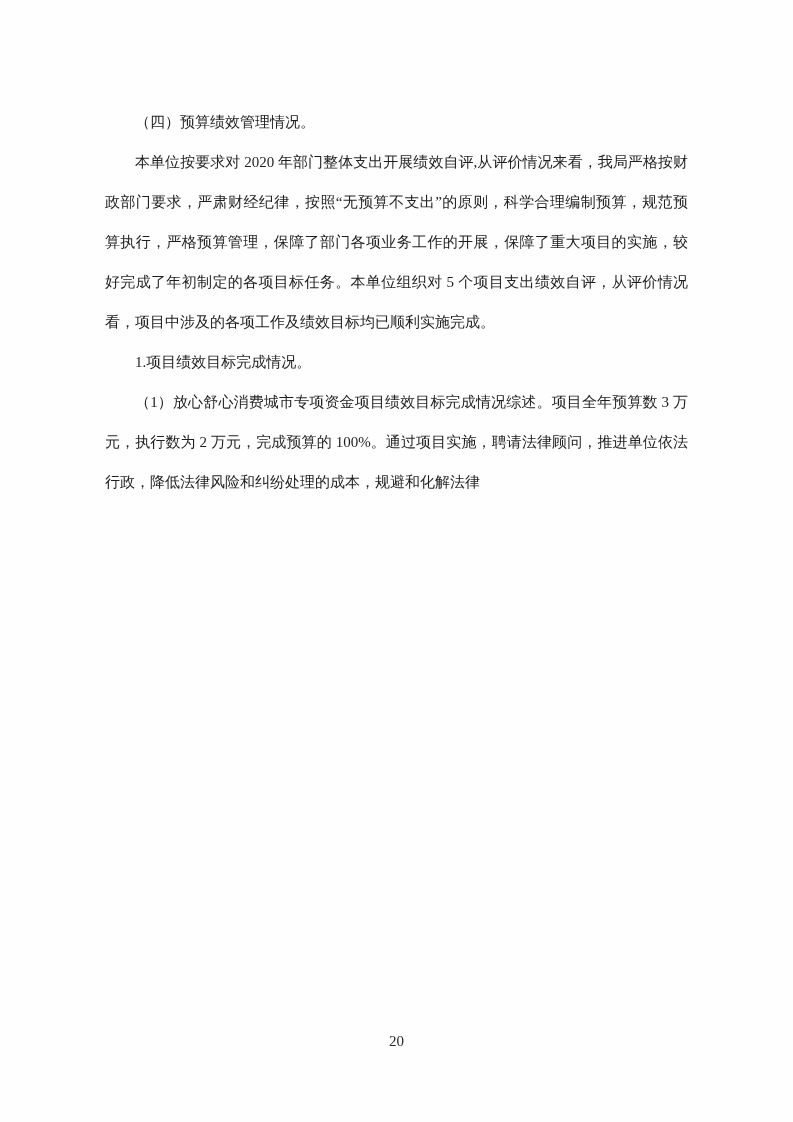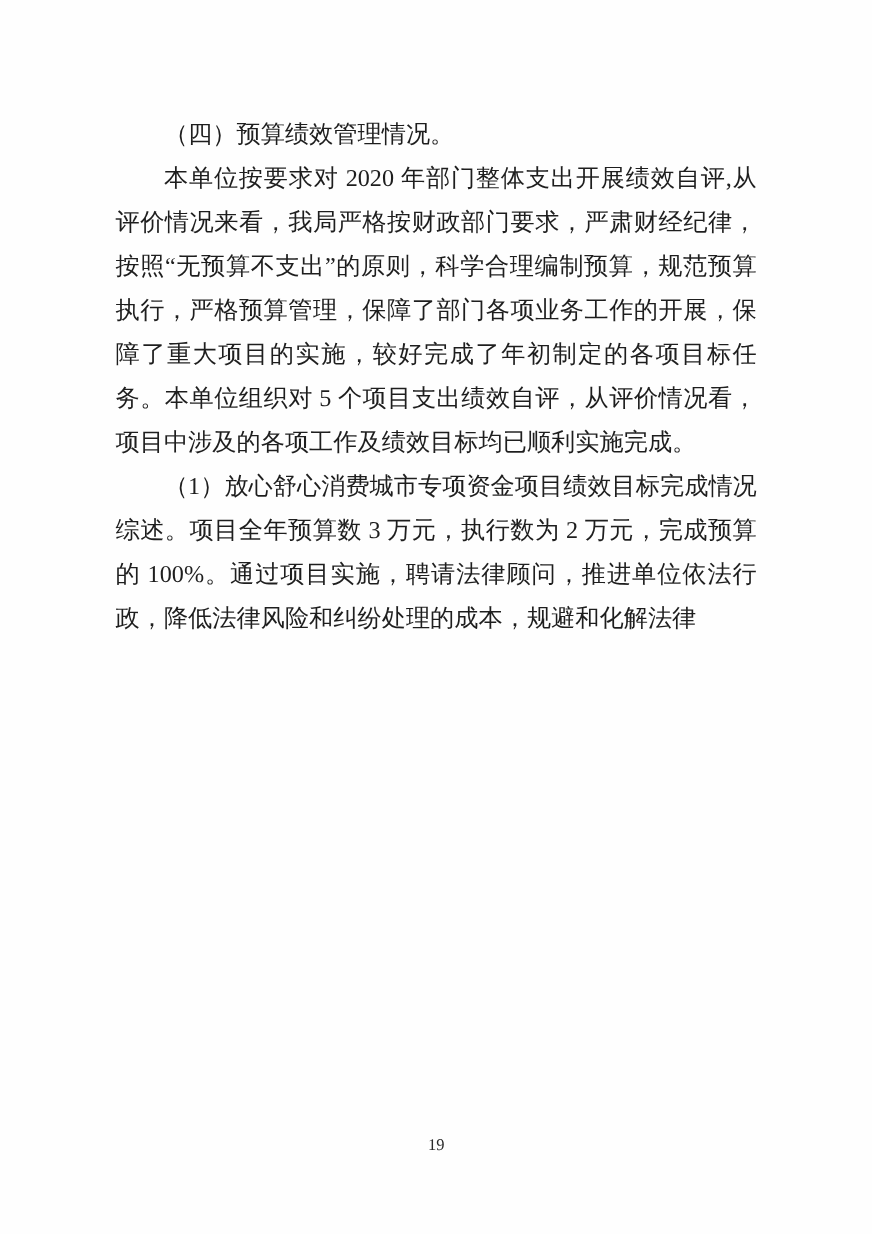--- a/index.html
+++ b/index.html
@@ -17,21 +17,21 @@
     box-sizing: border-box;
     width: 793px;
     height: 1122px;
     background: #fefefe;
     padding: 102px 105px 0 105px;
     overflow: hidden;
   }
   .doc-body p {
     margin: 0;
     padding: 0;
-    font-size: 22px;
+    font-size: 15px;
     line-height: 40px;
     color: #1e1e1e;
     text-align: justify;
     text-justify: inter-character;
     word-break: break-all;
   }
   .indent-2 { text-indent: 2em; }
   .indent-3 { text-indent: 3.2em; }
   .page-number {
     position: absolute;
@@ -44,16 +44,17 @@
     line-height: 20px;
   }
 </style>
 </head>
 <body>
 
 <div class="page">
   <div class="doc-body">
     <p class="indent-2">（四）预算绩效管理情况。</p>
     <p class="indent-2">本单位按要求对 2020 年部门整体支出开展绩效自评,从评价情况来看，我局严格按财政部门要求，严肃财经纪律，按照“无预算不支出”的原则，科学合理编制预算，规范预算执行，严格预算管理，保障了部门各项业务工作的开展，保障了重大项目的实施，较好完成了年初制定的各项目标任务。本单位组织对 5 个项目支出绩效自评，从评价情况看，项目中涉及的各项工作及绩效目标均已顺利实施完成。</p>
+    <p class="indent-2">1.项目绩效目标完成情况。</p>
     <p class="indent-2">（1）放心舒心消费城市专项资金项目绩效目标完成情况综述。项目全年预算数 3 万元，执行数为 2 万元，完成预算的 100%。通过项目实施，聘请法律顾问，推进单位依法行政，降低法律风险和纠纷处理的成本，规避和化解法律</p>
   </div>
-  <div class="page-number">19</div>
+  <div class="page-number">20</div>
 </div>
 
 </body></html>

